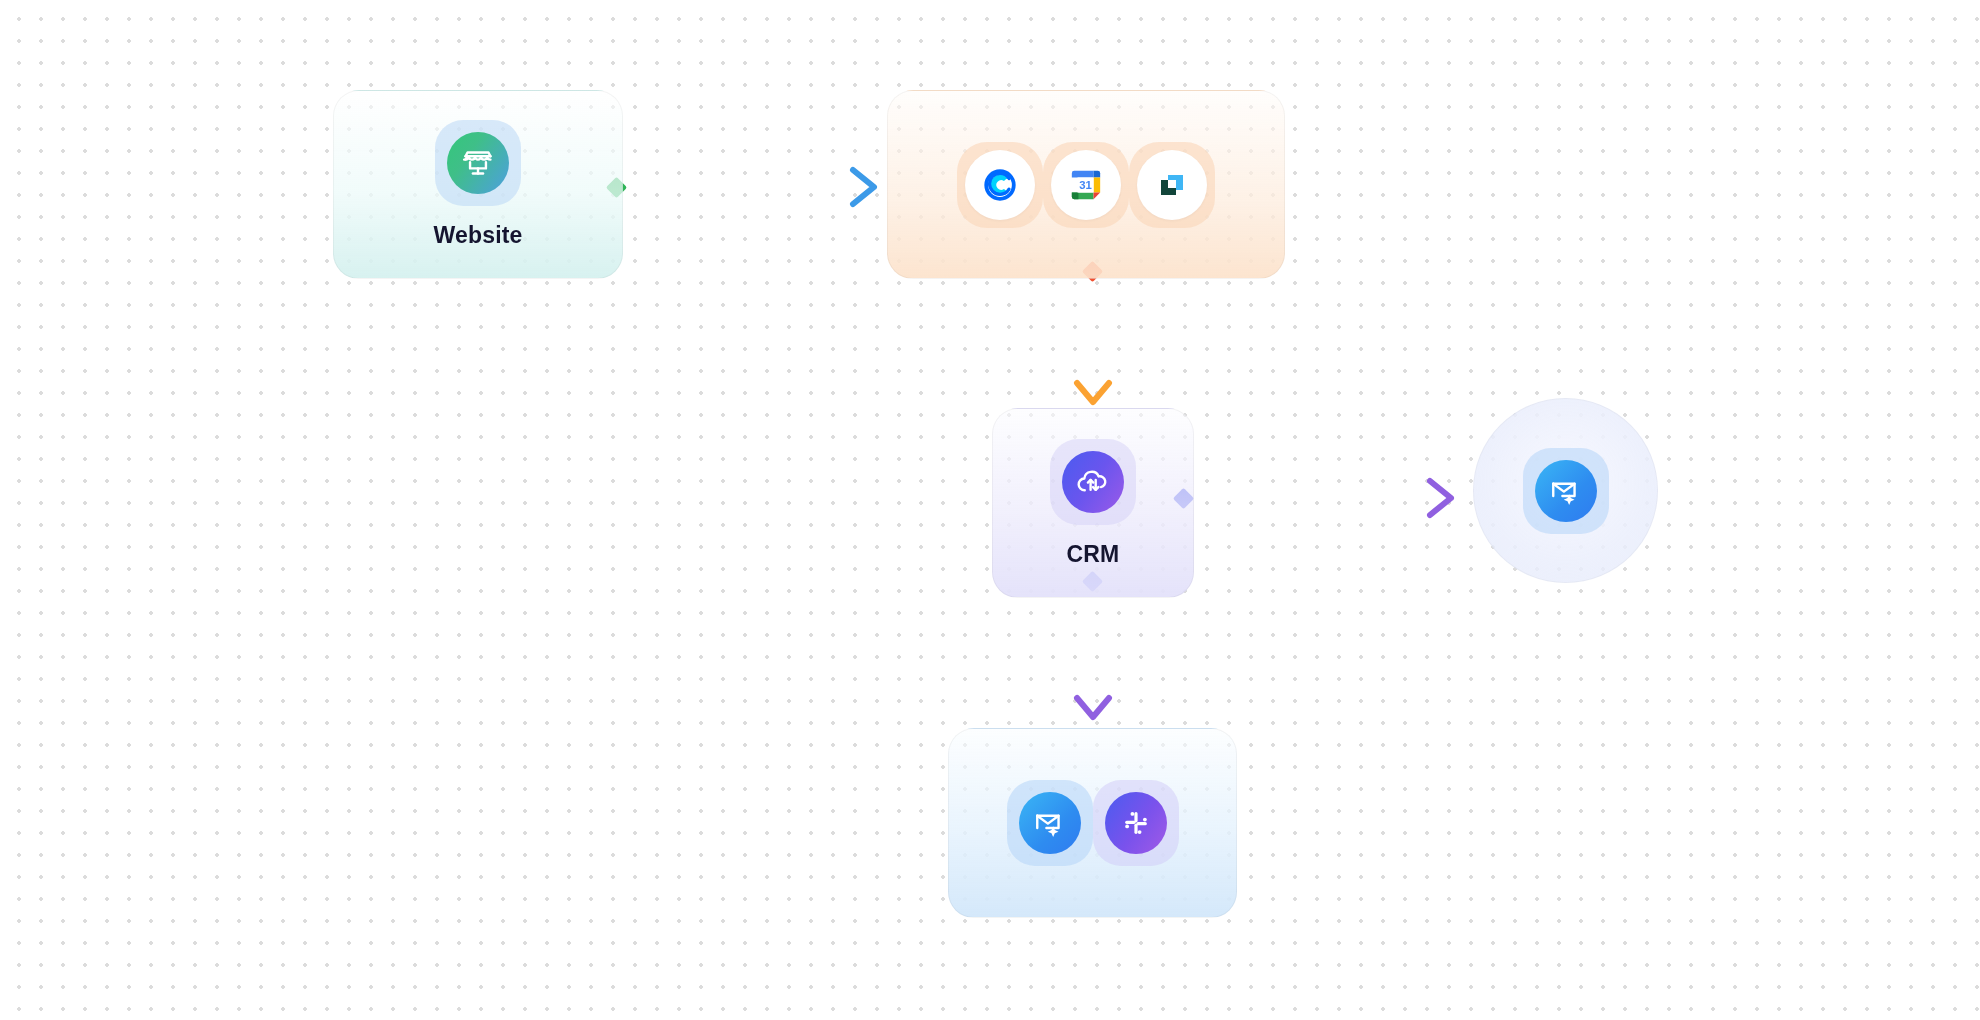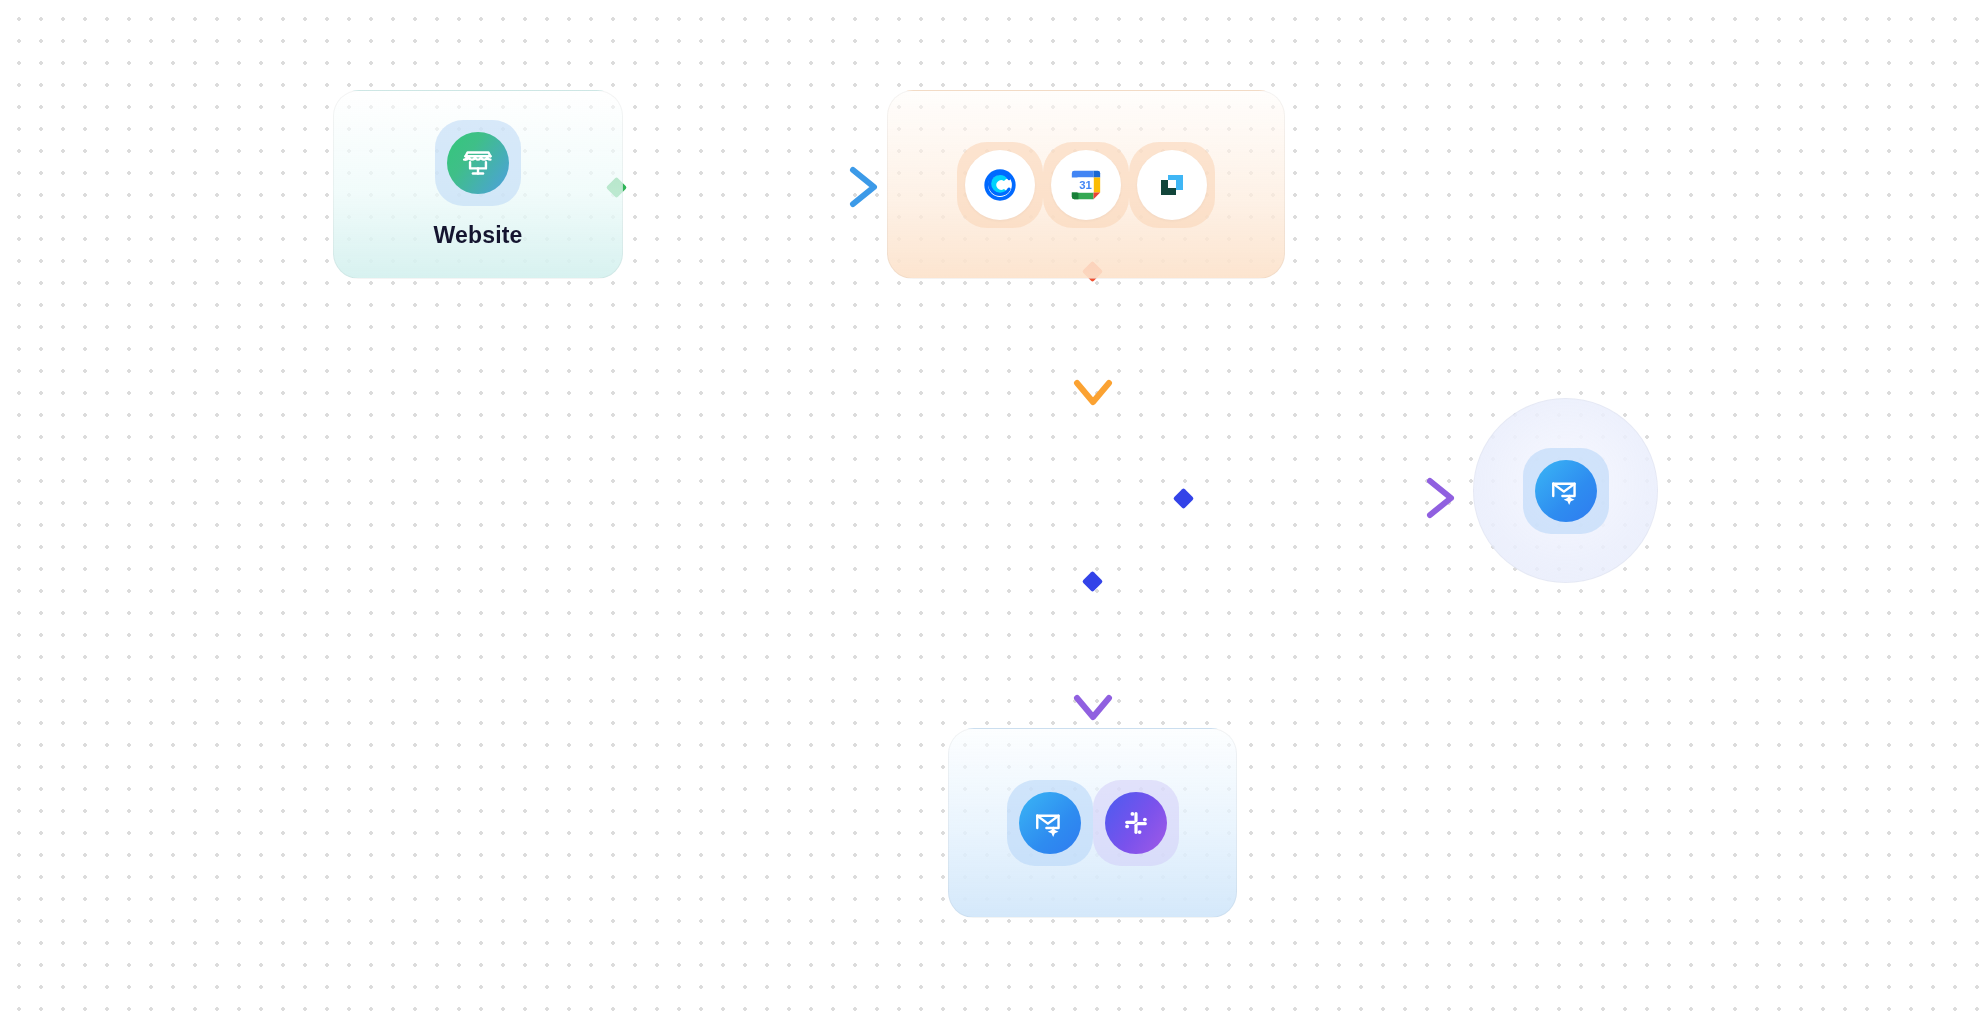--- a/index.html
+++ b/index.html
@@ -208,20 +208,34 @@
             <rect x="14" y="8" width="15" height="15" fill="#3fb6f5"></rect>
             <path d="M7 13h15v15H7z" fill="#12453a"></path>
             <path d="M14 13h8v8h-8z" fill="#ffffff"></path>
           </svg>
         </div>
       </div>
 
     </div>
   </div>
 
+  <div class="node-card crm">
+    <div class="icon-tile lav-tile">
+      <div class="icon-circle cloud">
+        <svg width="36" height="36" viewBox="0 0 24 24" fill="none" stroke="#ffffff" stroke-width="1.6" stroke-linecap="round" stroke-linejoin="round">
+          <path d="M6.5 17.5a3.9 3.9 0 0 1-.3-7.8 5 5 0 0 1 9.6-1.4 3.6 3.6 0 0 1 1.5 7.1"></path>
+          <path d="M10.4 10.6v6.6"></path>
+          <path d="M8.6 12.4l1.8-1.8 1.8 1.8"></path>
+          <path d="M13.8 17.2v-6.6"></path>
+          <path d="M12 15.4l1.8 1.8 1.8-1.8"></path>
+        </svg>
+      </div>
+    </div>
+    <div class="node-label">CRM</div>
+  </div>
 
   <div class="glow-node">
     <div class="icon-tile sky-tile">
       <div class="icon-circle mailai">
         <svg width="36" height="36" viewBox="0 0 24 24" fill="none" stroke="#ffffff" stroke-width="1.6" stroke-linecap="round" stroke-linejoin="round">
           <path d="M3.5 7.2h14.2v8.1H9.6"></path>
           <path d="M3.5 15.3V7.2"></path>
           <path d="M3.5 7.2l7.1 5.2 7.1-5.2"></path>
           <path d="M14.1 14.2l1.1 2.5 2.5 1.1-2.5 1.1-1.1 2.5-1.1-2.5-2.5-1.1 2.5-1.1z" fill="#ffffff" stroke="none"></path>
         </svg>

